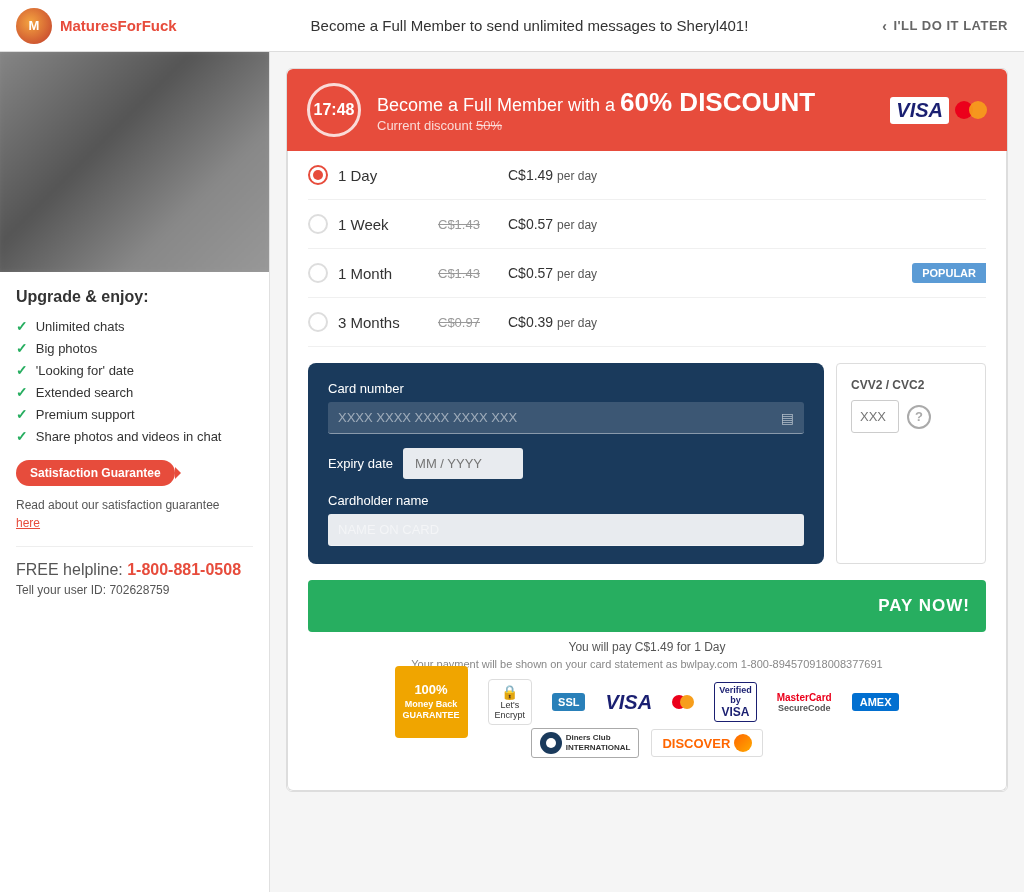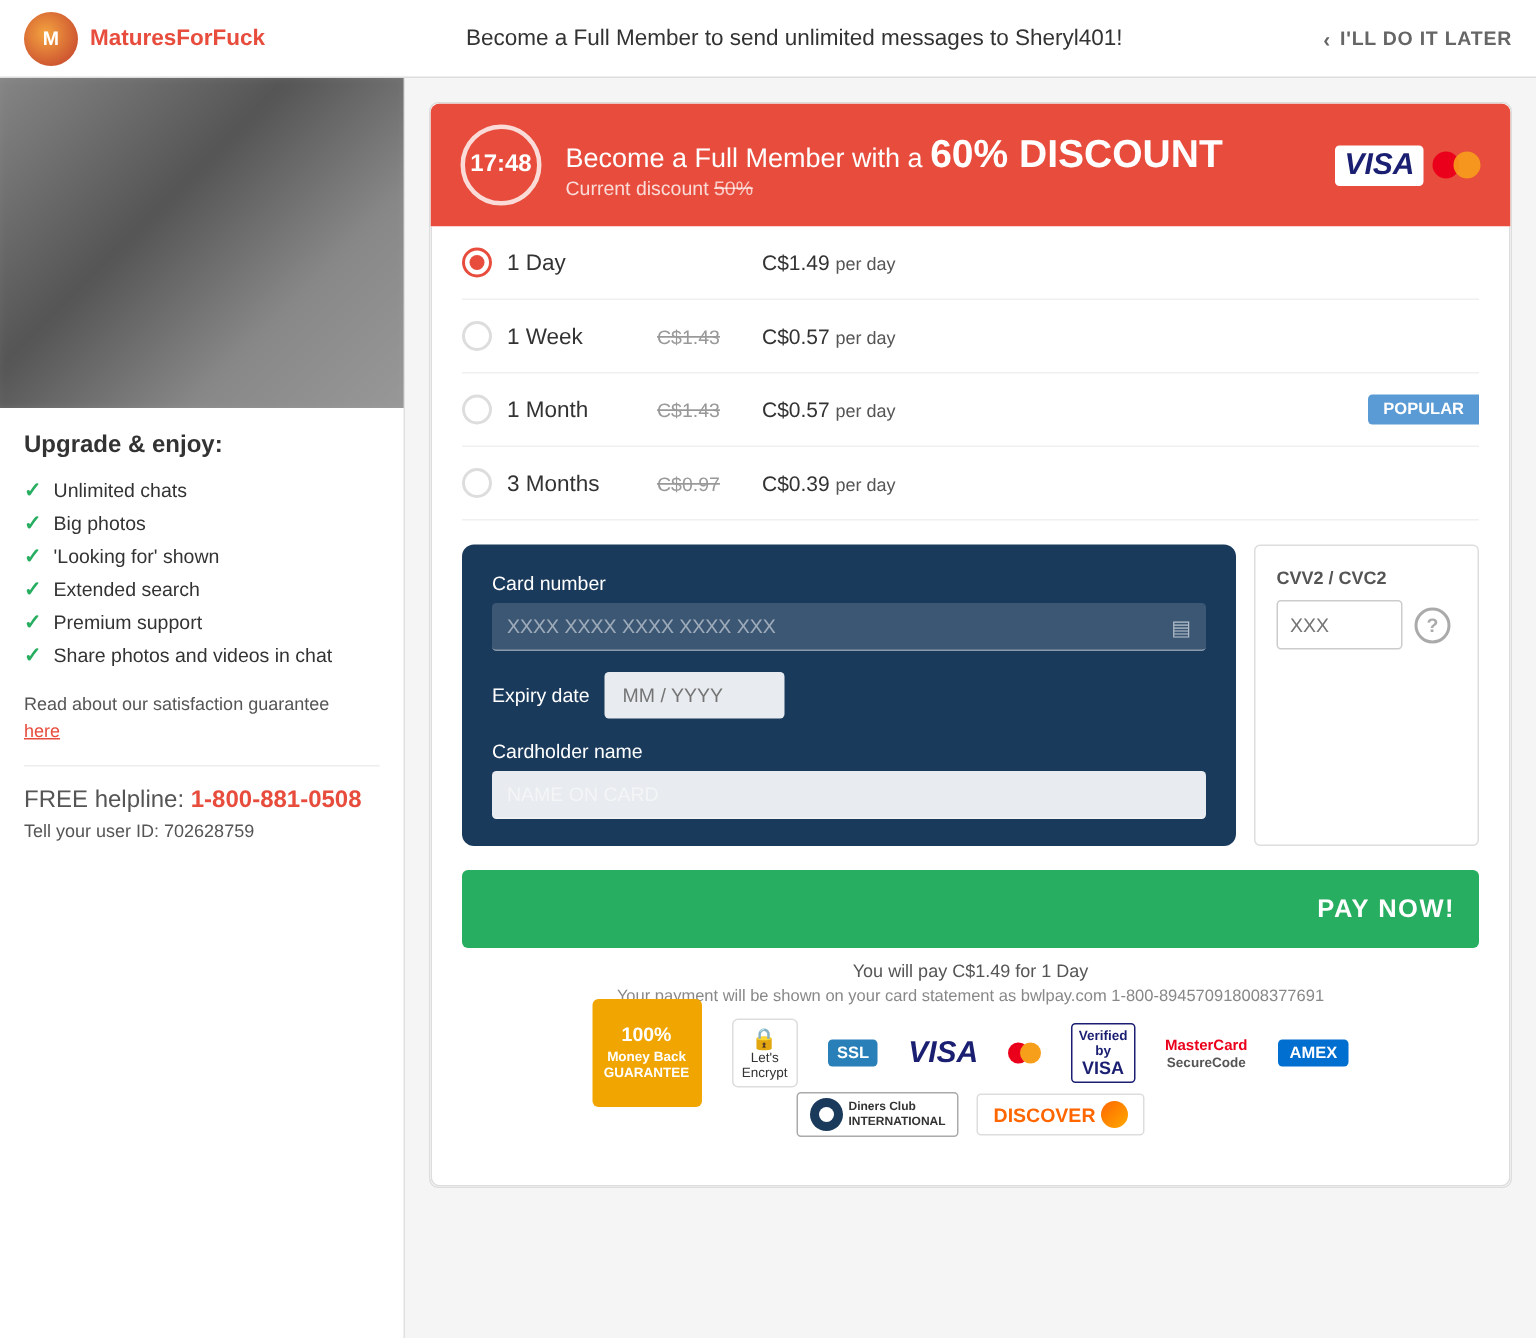--- a/index.html
+++ b/index.html
@@ -160,21 +160,21 @@
     }
 
     
     .cvv-section {
       background: #fff; border: 1px solid #ddd; border-radius: 4px;
       padding: 14px; width: 150px; flex-shrink: 0;
     }
     .cvv-label { font-size: 12px; color: #555; margin-bottom: 8px; font-weight: bold; }
     .cvv-row { display: flex; align-items: center; gap: 8px; }
     .cvv-input {
-      width: 84px; border: 1px solid #ccc; border-radius: 3px;
+      width: 48px; border: 1px solid #ccc; border-radius: 3px;
       padding: 8px; font-size: 13px; color: #777; outline: none;
     }
     .help-circle {
       width: 24px; height: 24px; border-radius: 50%;
       border: 2px solid #aaa; display: flex; align-items: center;
       justify-content: center; color: #aaa; font-size: 13px; font-weight: bold;
       cursor: pointer;
     }
 
     
@@ -271,35 +271,38 @@
         <li>
           <span class="checkmark">✓</span>
           <span>Unlimited chats</span>
         </li>
         <li>
           <span class="checkmark">✓</span>
           <span>Big photos</span>
         </li>
         <li>
           <span class="checkmark">✓</span>
-          <span>'Looking for' shown</span>
+          <span>'Looking for' date</span>
         </li>
         <li>
           <span class="checkmark">✓</span>
           <span>Extended search</span>
         </li>
         <li>
           <span class="checkmark">✓</span>
           <span>Premium support</span>
         </li>
         <li>
           <span class="checkmark">✓</span>
           <span>Share photos and videos in chat</span>
         </li>
       </ul>
+      <button class="satisfaction-btn">
+        <span>Satisfaction Guarantee</span>
+      </button>
       <p class="guarantee-text">
         <span>Read about our satisfaction guarantee</span><br>
         <a class="guarantee-link" href="#">here</a>
       </p>
       <hr class="sidebar-divider">
       <p class="helpline-text">
         <span>FREE helpline:</span>
         <span class="helpline-number">1-800-881-0508</span>
       </p>
       <p class="user-id-text">

